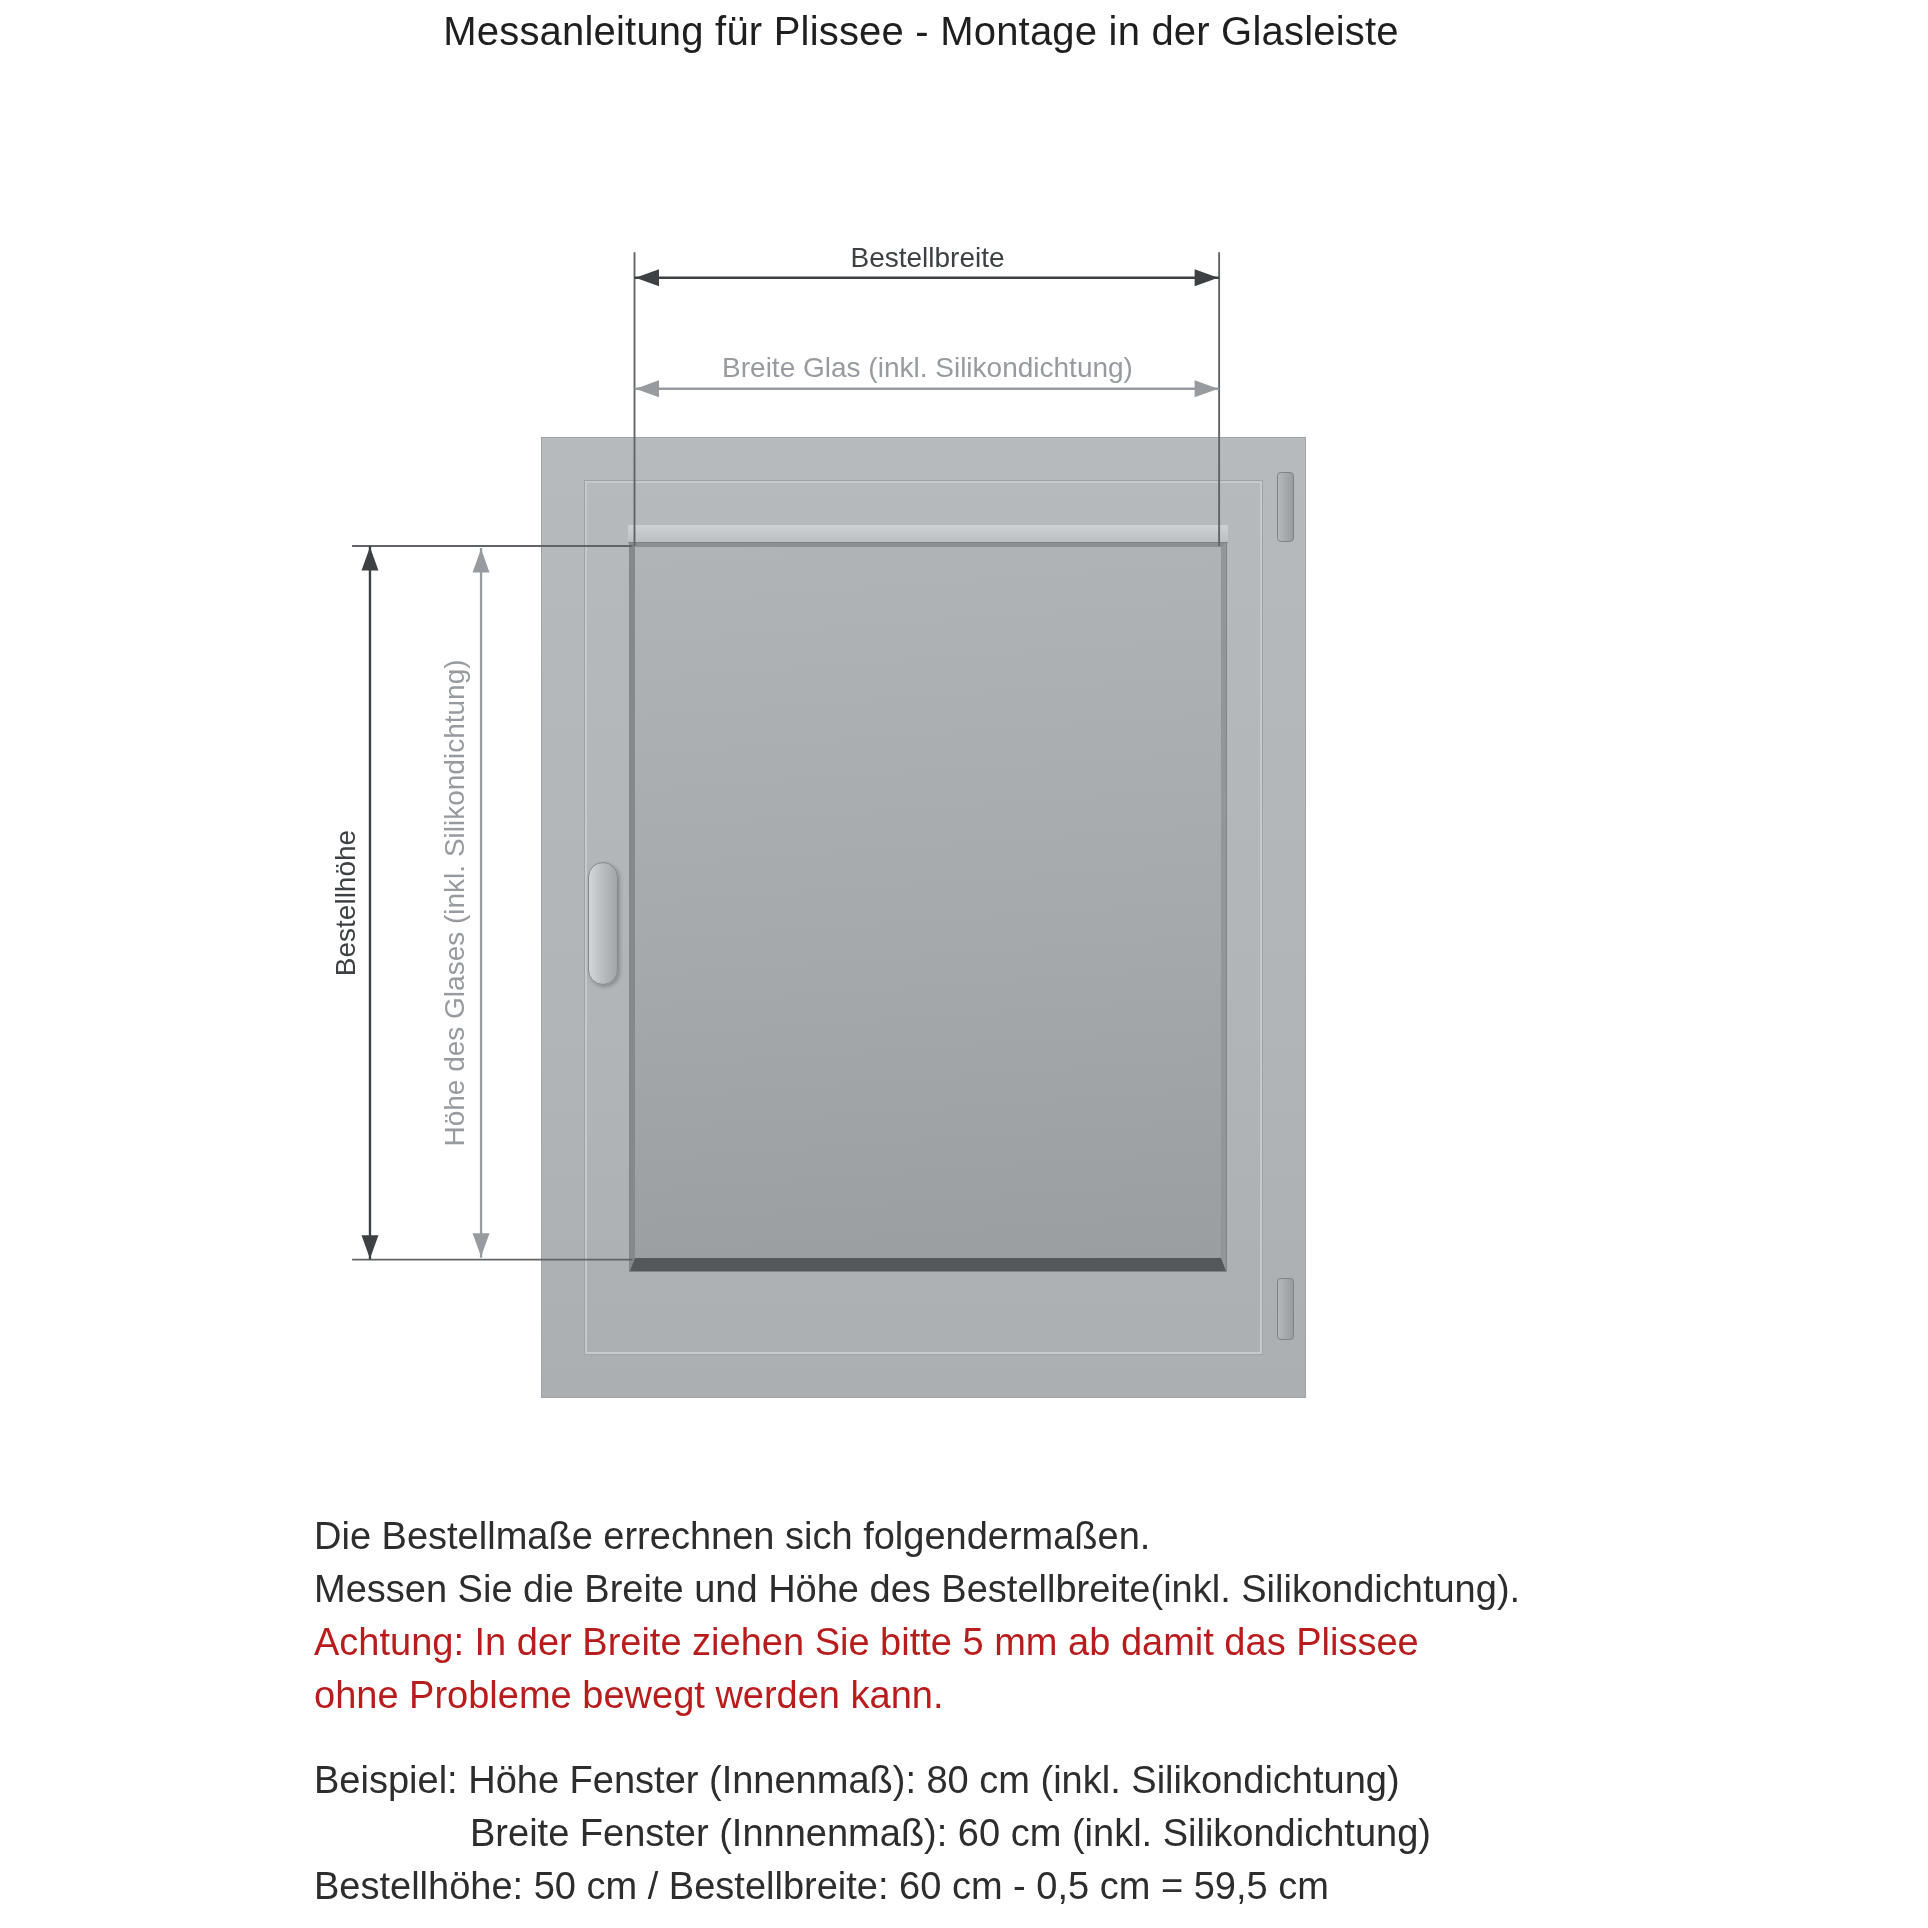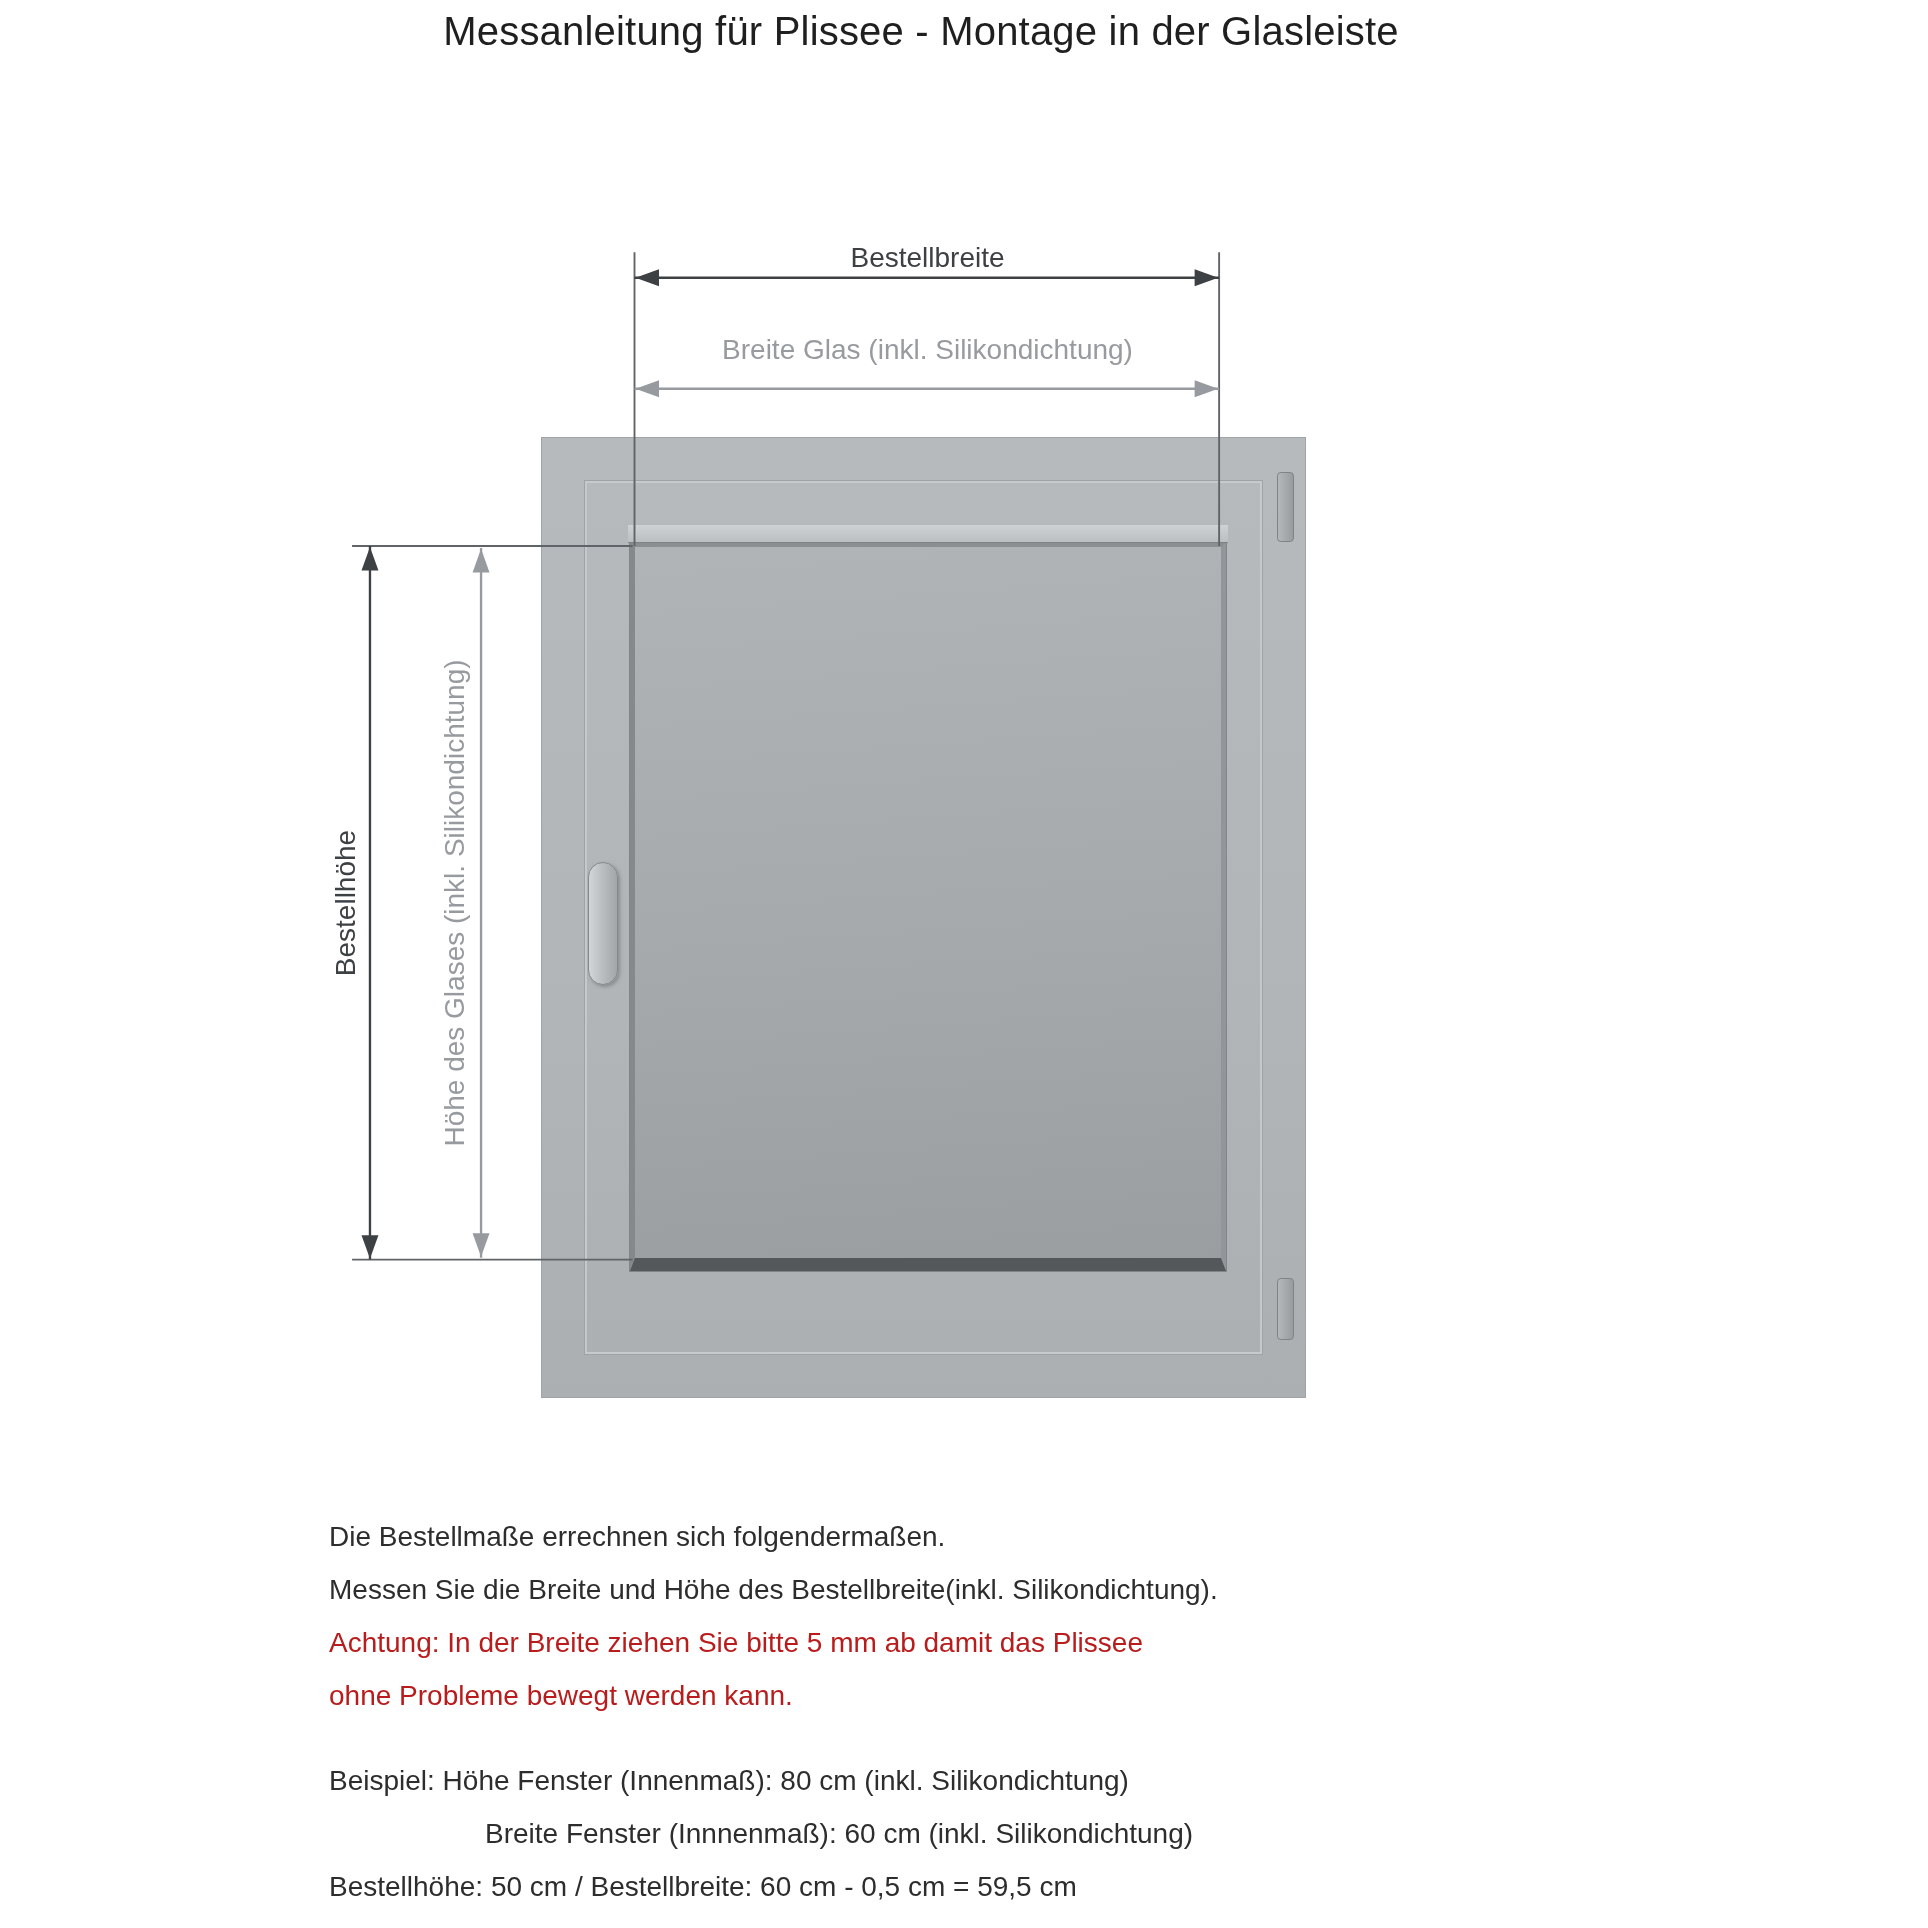--- a/index.html
+++ b/index.html
@@ -116,34 +116,34 @@
   }
   .dim-dark { color: #3d4144; }
   .dim-gray { color: #979b9f; }
   .dim-h {
     left: 635px;
     width: 585px;
     text-align: center;
     margin-top: 14px;
   }
   .dim-label-bestellbreite { top: 228px; }
-  .dim-label-breiteglas { top: 320px; }
+  .dim-label-breiteglas { top: 338px; }
   .dim-v {
     transform: translate(-50%, -50%) rotate(-90deg);
   }
   .dim-label-bestellhoehe { left: 346px; top: 903px; }
   .dim-label-hoeheglas { left: 455px; top: 903px; }
 
   
   .instructions {
     position: absolute;
-    left: 329px;
+    left: 314px;
     top: 1510px;
     width: 1394px;
-    font-size: 28px;
+    font-size: 38px;
     color: #2d2d2d;
   }
   .instructions p {
     margin: 0;
     line-height: 53px;
   }
   .warning { color: #b91c1c; }
   .example-first { margin-top: 32px !important; }
   .example-indent { padding-left: 156px; }
 </style>

